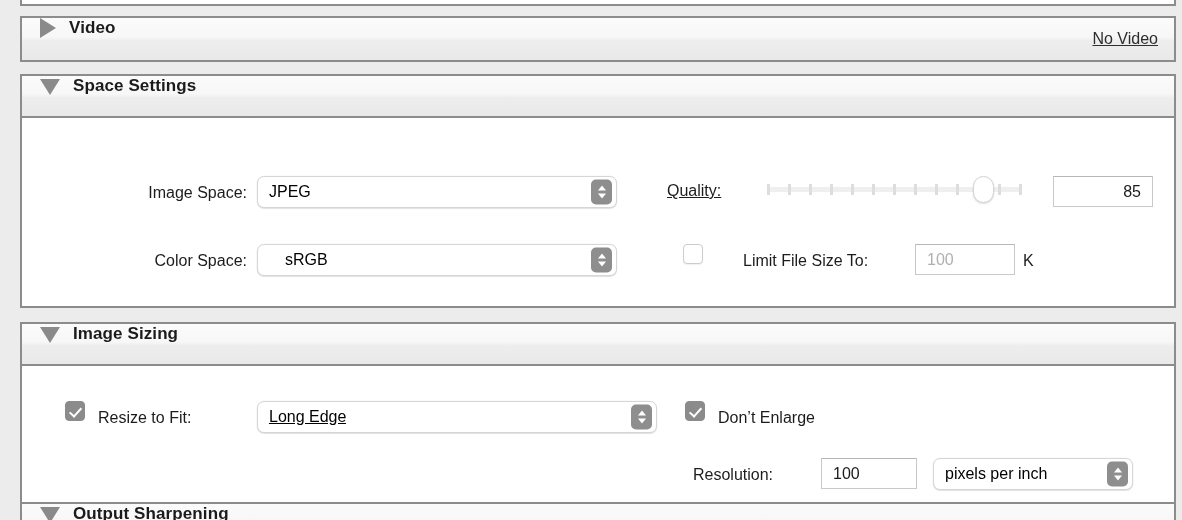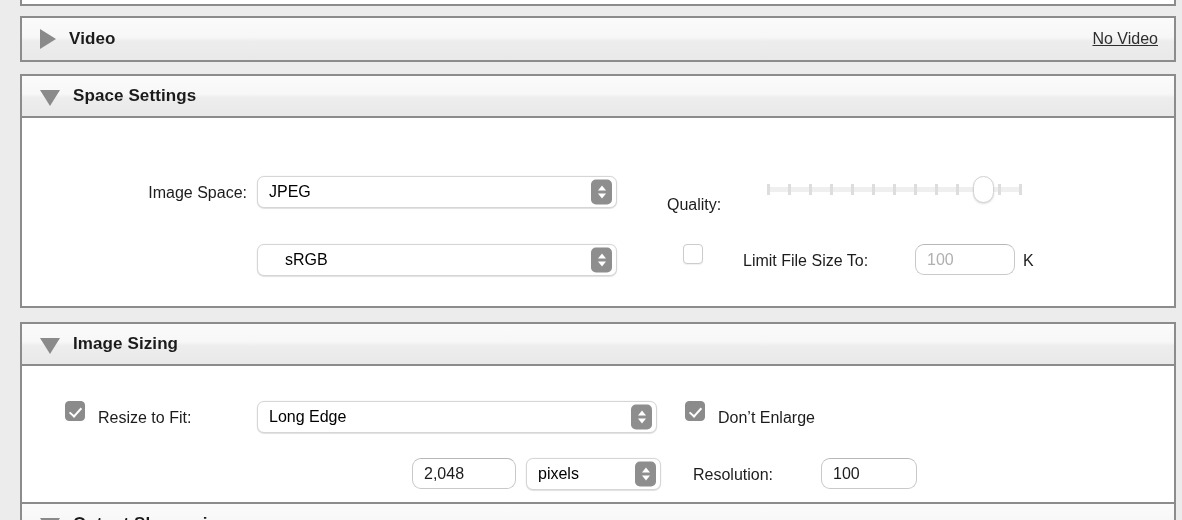--- a/index.html
+++ b/index.html
@@ -34,21 +34,21 @@
     overflow: hidden;
   }
 
   .panel-header {
     position: relative;
     height: 42px;
     box-sizing: border-box;
     background: linear-gradient(to bottom, #fbfbfb 0%, #f7f7f7 45%, #ededed 55%, #e9e9e9 100%);
     border-bottom: 2px solid #8c8c8c;
     display: flex;
-    align-items: center;
+    align-items: flex-start;
   }
   .panel.collapsed .panel-header { border-bottom: none; }
 
   .disclosure {
     width: 0;
     height: 0;
     margin-left: 18px;
     margin-right: 13px;
     flex: none;
   }
@@ -151,21 +151,21 @@
     height: 31px;
     background: #ffffff;
     border: 1px solid #c9c9c9;
     border-top-color: #b7b7b7;
     display: flex;
     align-items: center;
     font-size: 16px;
     color: #1c1c1c;
   }
   .field.right  { justify-content: flex-end; padding-right: 11px; }
-  .field.left   { justify-content: flex-start; padding-left: 11px; border-radius: 9px; }
+  .field.left   { justify-content: flex-start; padding-left: 11px; }
 
   
   .checkbox {
     position: absolute;
     width: 20px;
     height: 20px;
     box-sizing: border-box;
     border-radius: 4px;
   }
   .checkbox.off {
@@ -272,89 +272,90 @@
 
       <div class="row-label right-align" style="left:40px;top:66px;width:185px;">Image Space:</div>
       <div class="popup" style="left:235px;top:58px;width:360px;">
         <span class="popup-text">JPEG</span>
         <span class="stepper">
           <span class="chev up"></span>
           <span class="chev down"></span>
         </span>
       </div>
 
+      <div class="row-label right-align" style="left:40px;top:134px;width:185px;">Color Space:</div>
       <div class="popup" style="left:235px;top:126px;width:360px;padding-left:16px;">
         <span class="popup-text">sRGB</span>
         <span class="stepper">
           <span class="chev up"></span>
           <span class="chev down"></span>
         </span>
       </div>
 
-      <div class="row-label" style="left:645px;top:78px;">Quality:</div>
+      <div class="row-label" style="left:645px;top:64px;text-decoration:underline;">Quality:</div>
       <div class="slider" style="left:745px;top:58px;width:255px;">
         <div class="track"></div>
         <div class="tick" style="left:0px;"></div>
         <div class="tick" style="left:21px;"></div>
         <div class="tick" style="left:42px;"></div>
         <div class="tick" style="left:63px;"></div>
         <div class="tick" style="left:84px;"></div>
         <div class="tick" style="left:105px;"></div>
         <div class="tick" style="left:126px;"></div>
         <div class="tick" style="left:147px;"></div>
         <div class="tick" style="left:168px;"></div>
         <div class="tick" style="left:189px;"></div>
         <div class="tick" style="left:210px;"></div>
         <div class="tick" style="left:231px;"></div>
         <div class="tick" style="left:252px;"></div>
         <div class="thumb" style="left:206px;"></div>
       </div>
+      <div class="field right" style="left:1031px;top:58px;width:100px;">85</div>
 
       <div class="checkbox off" style="left:661px;top:126px;"></div>
       <div class="cb-label" style="left:694px;top:134px;margin-left:27px;">Limit File Size To:</div>
       <div class="field left" style="left:893px;top:126px;width:100px;">
         <span style="color:#b0b0b0;">100</span>
       </div>
       <div class="unit-label" style="left:1001px;top:134px;">K</div>
 
     </div>
   </div>
 
   <div class="panel" style="top:322px;height:202px;">
     <div class="panel-header">
       <span class="disclosure down"></span>
       <span class="panel-title">Image Sizing</span>
     </div>
     <div class="panel-body" style="height:120px;">
 
       <div class="checkbox on" style="left:43px;top:35px;"></div>
       <div class="cb-label" style="left:76px;top:43px;">Resize to Fit:</div>
-      <div class="popup" style="left:235px;top:35px;width:400px;">
+      <div class="popup" style="left:235px;top:35px;width:400px;text-decoration:underline;">
         <span class="popup-text">Long Edge</span>
         <span class="stepper">
           <span class="chev up"></span>
           <span class="chev down"></span>
         </span>
       </div>
 
       <div class="checkbox on" style="left:663px;top:35px;"></div>
       <div class="cb-label" style="left:696px;top:43px;">Don’t Enlarge</div>
 
-      <div class="field left" style="left:390px;top:92px;width:104px;">2,048</div>
-      <div class="popup" style="left:504px;top:92px;width:135px;">
-        <span class="popup-text">pixels</span>
+
+      <div class="row-label" style="left:671px;top:100px;">Resolution:</div>
+      <div class="field left" style="left:799px;top:92px;width:96px;">100</div>
+      <div class="popup" style="left:911px;top:92px;width:200px;">
+        <span class="popup-text">pixels per inch</span>
         <span class="stepper">
           <span class="chev up"></span>
           <span class="chev down"></span>
         </span>
       </div>
 
-      <div class="row-label" style="left:671px;top:100px;">Resolution:</div>
-      <div class="field left" style="left:799px;top:92px;width:96px;">100</div>
-
     </div>
   </div>
 
   <div class="panel" style="top:502px;height:60px;">
     <div class="panel-header">
       <span class="disclosure down"></span>
       <span class="panel-title">Output Sharpening</span>
     </div>
   </div>
 

